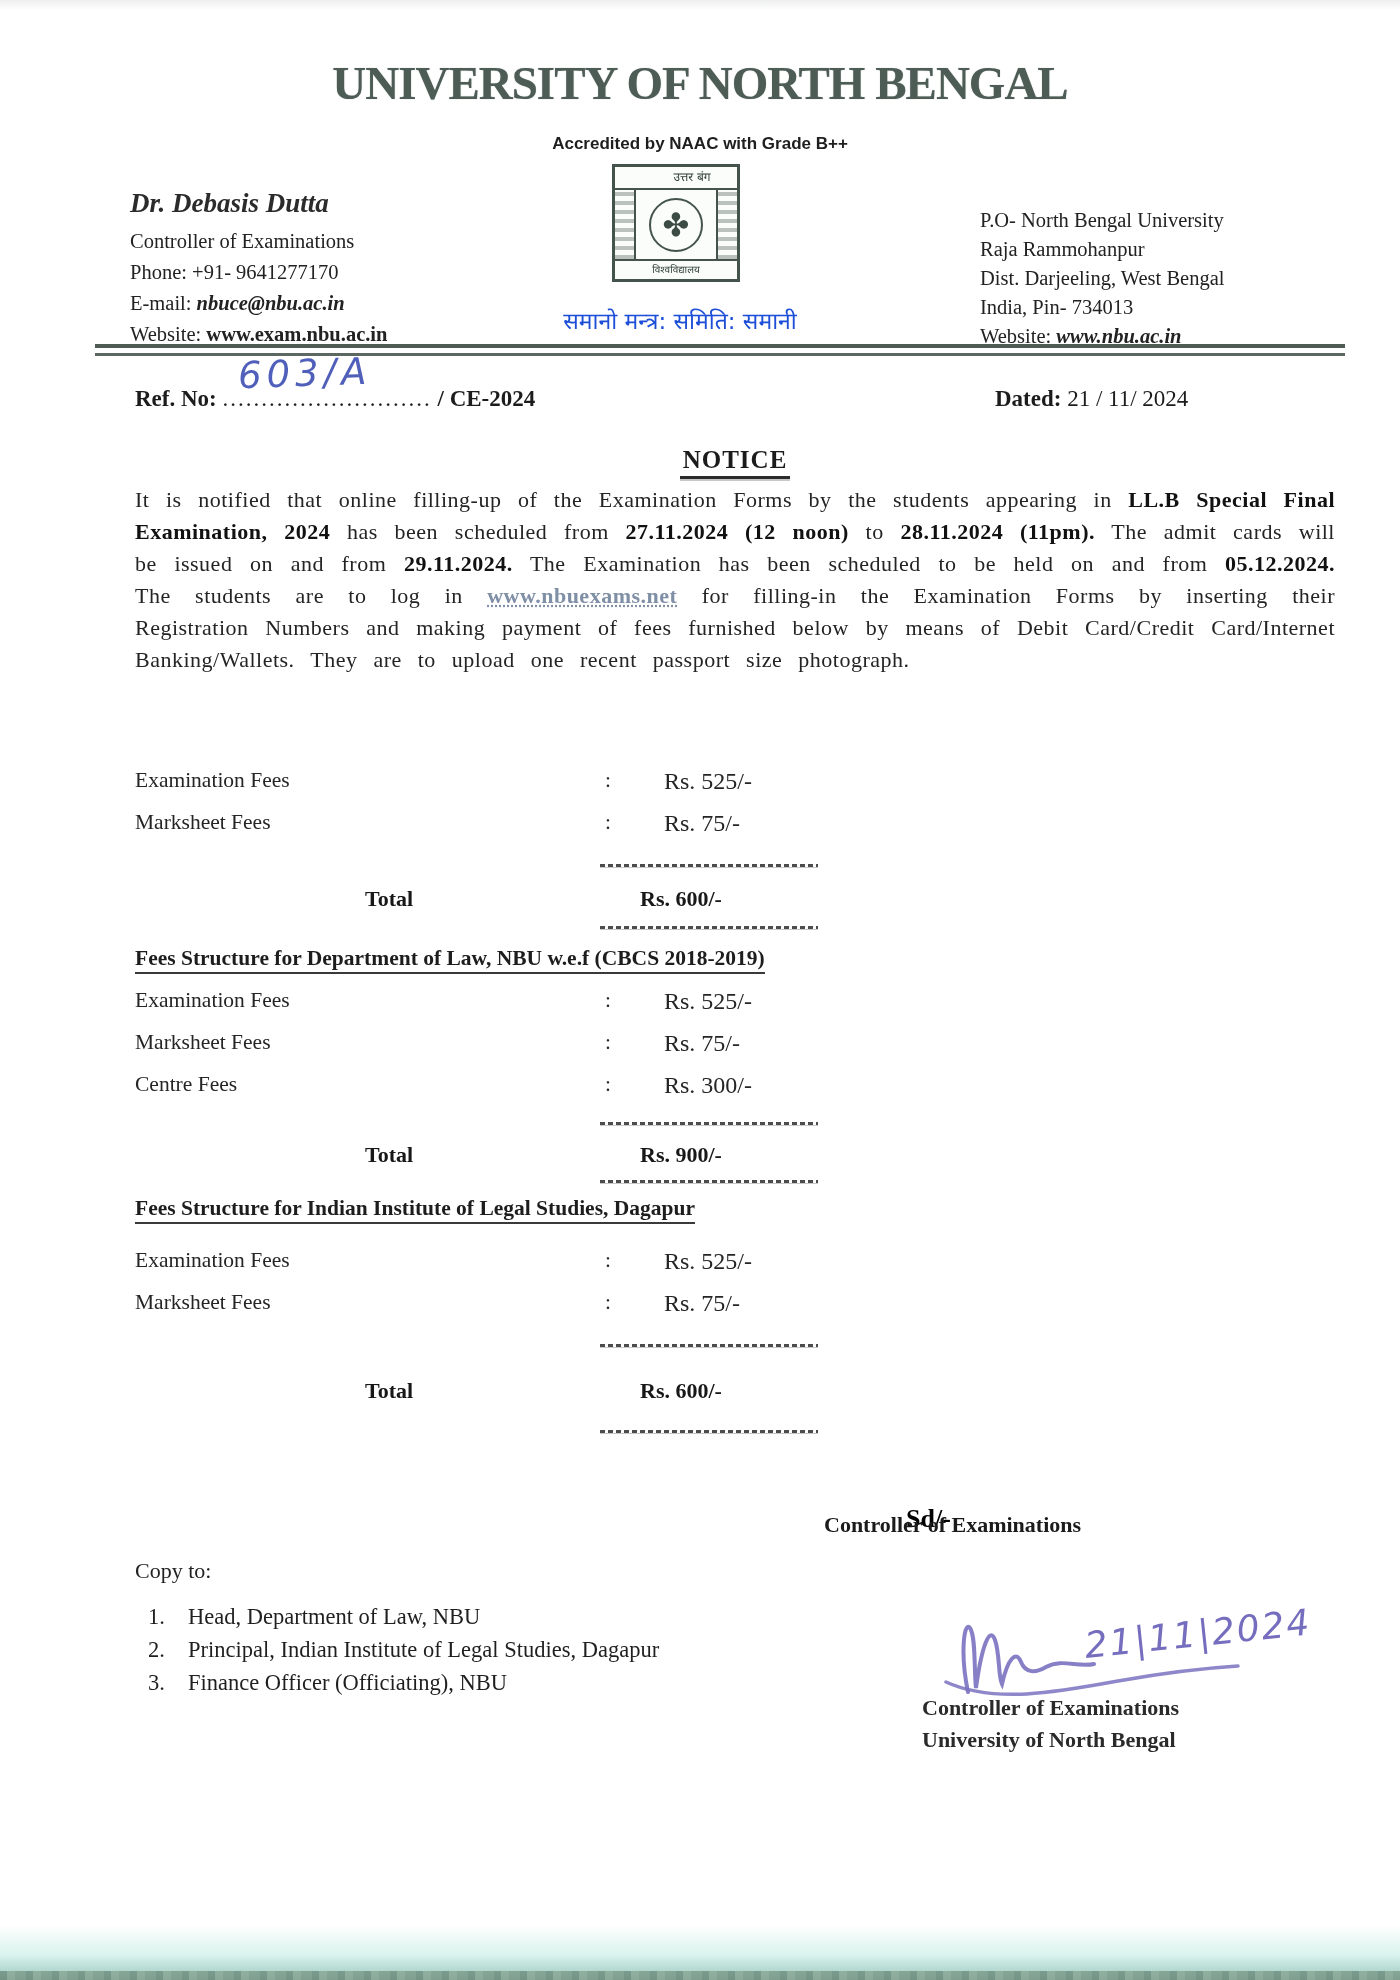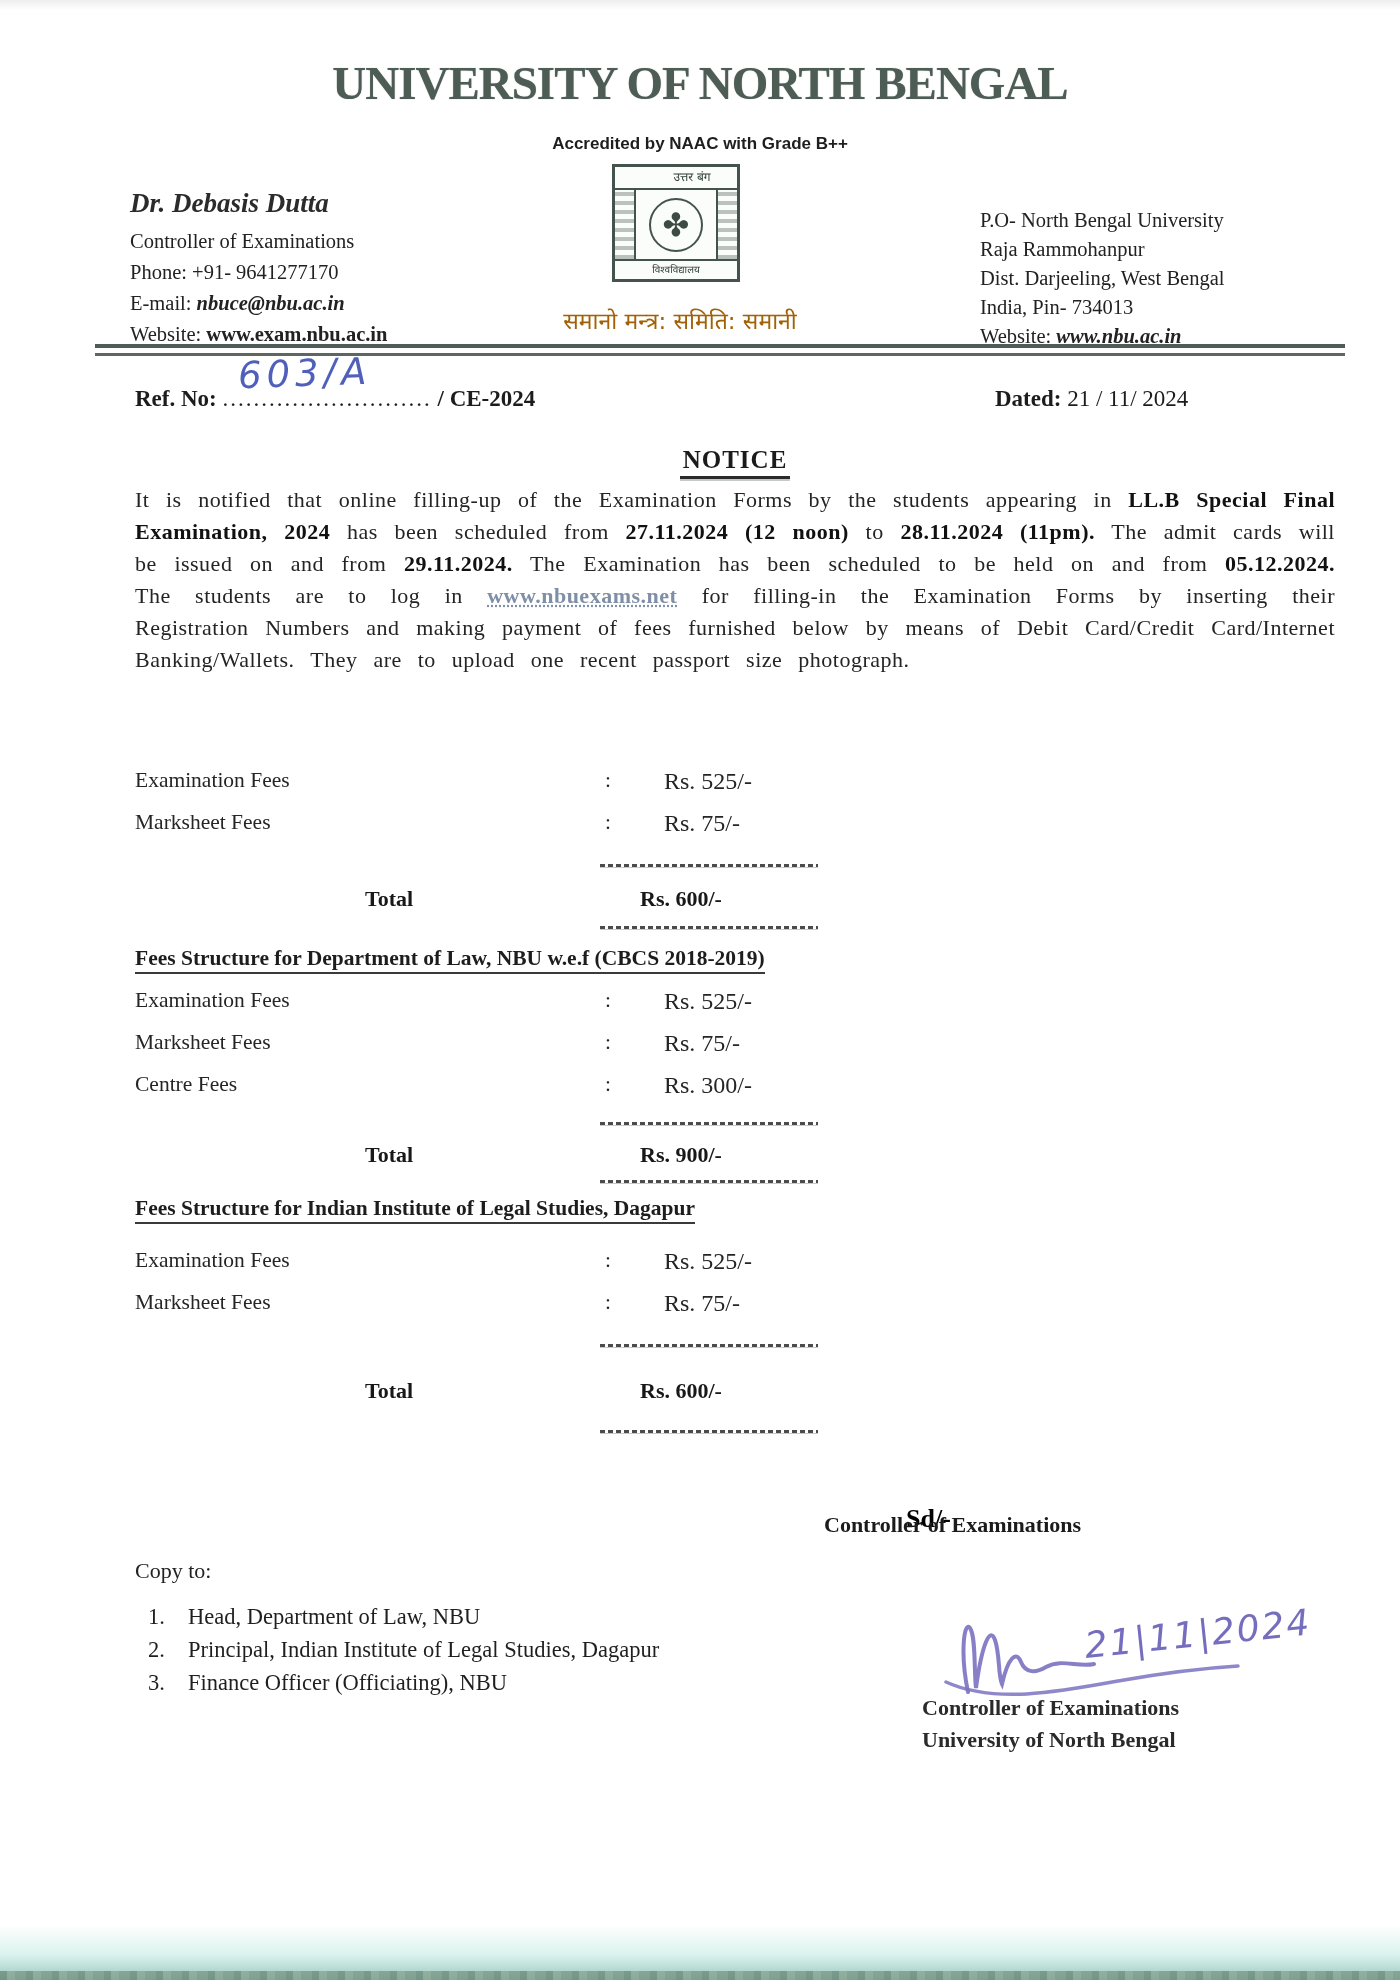--- a/index.html
+++ b/index.html
@@ -43,21 +43,21 @@
   .emblem-col.r{border-left:2px solid #44544c;}
   .emblem-center{flex:1; display:flex; align-items:center; justify-content:center;}
   .emblem-circle{width:54px; height:54px; border:2.5px solid #44544c; border-radius:50%;
     display:flex; align-items:center; justify-content:center; box-sizing:border-box;}
   .emblem-flower{font-family:"DejaVu Sans", sans-serif; font-size:32px; color:#3c4c44; line-height:1;}
   .emblem-bottom{height:18px; border-top:2px solid #44544c; text-align:center;
     font-family:Liberation Serif, serif; font-size:10px; line-height:17px;
     color:#2f3f38; overflow:hidden; white-space:nowrap;}
   .motto{
     position:absolute; left:460px; top:304px; width:440px; text-align:center;
-    font-family:"DejaVu Sans", sans-serif; font-size:23px; color:#a16207;
+    font-family:"DejaVu Sans", sans-serif; font-size:23px; color:#1d4ed8;
   }
   
   .rule1{position:absolute; left:95px; top:344px; width:1250px; height:4px; background:#4f5b55;}
   .rule2{position:absolute; left:95px; top:353px; width:1250px; height:3px; background:#5c6761;}
   
   .ref-left{position:absolute; left:135px; top:386px; font-size:23px; color:#1c1c1c;}
   .ref-left .bd{font-weight:bold;}
   .ref-dots{letter-spacing:2px;}
   .ref-hand{
     position:absolute; left:238px; top:352px; font-family:"DejaVu Sans", sans-serif;

